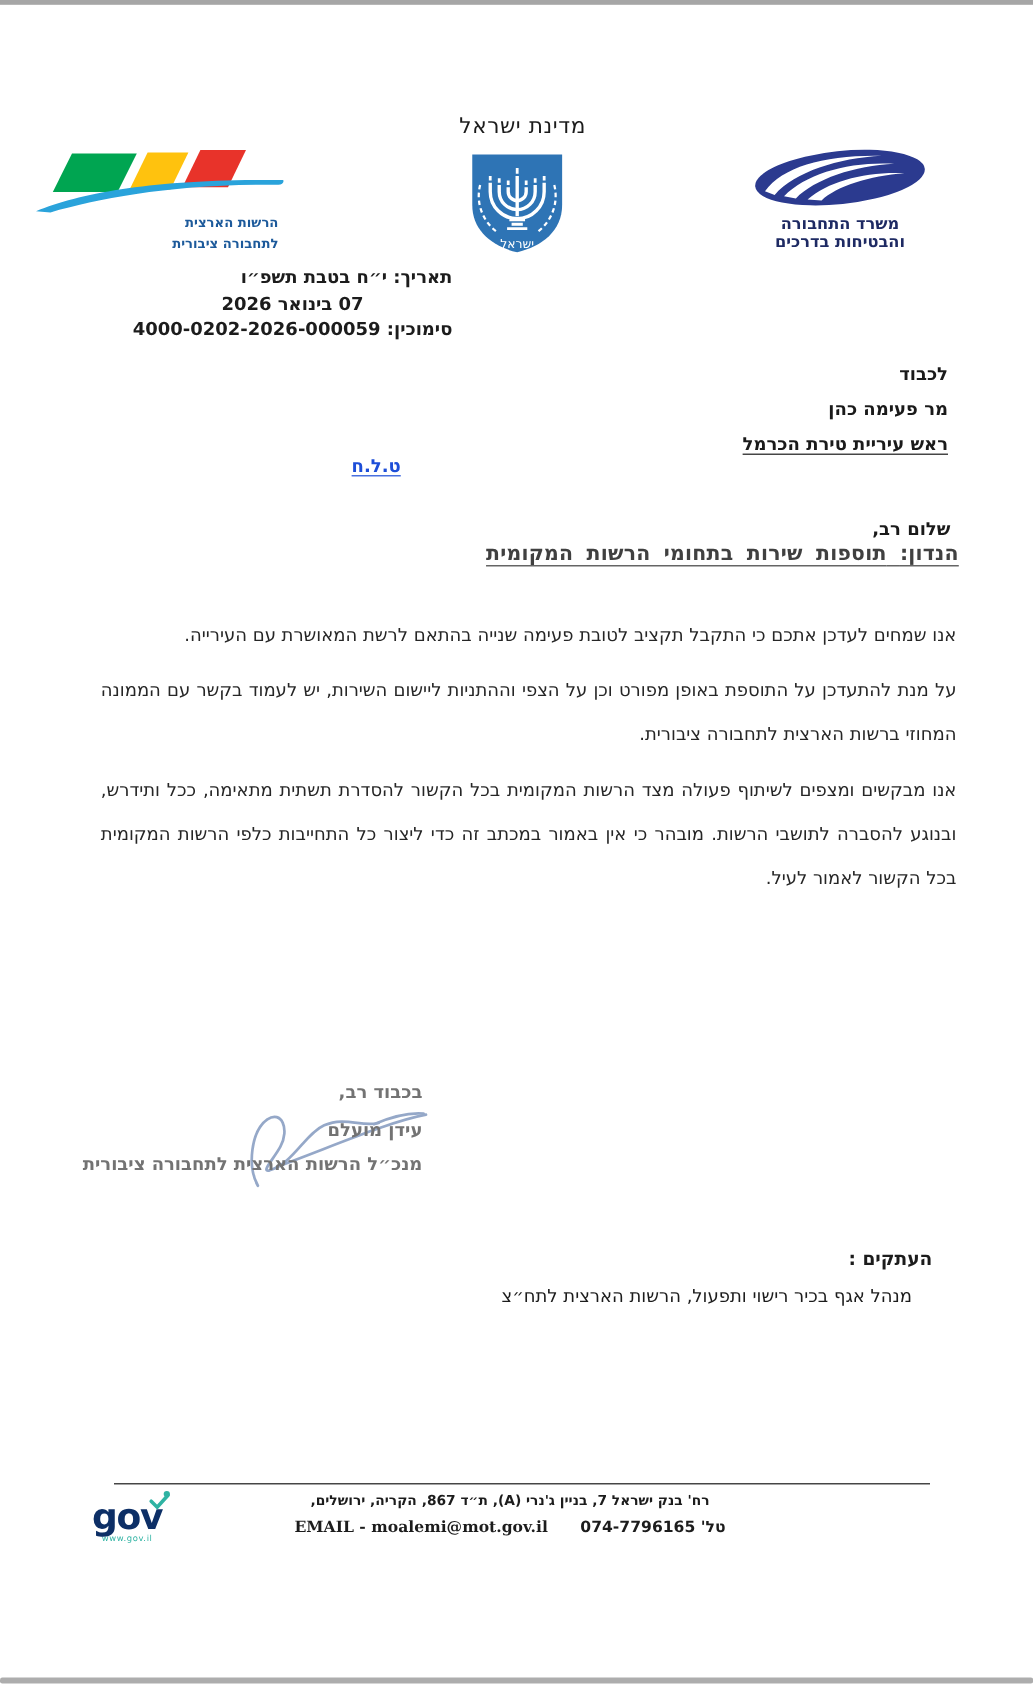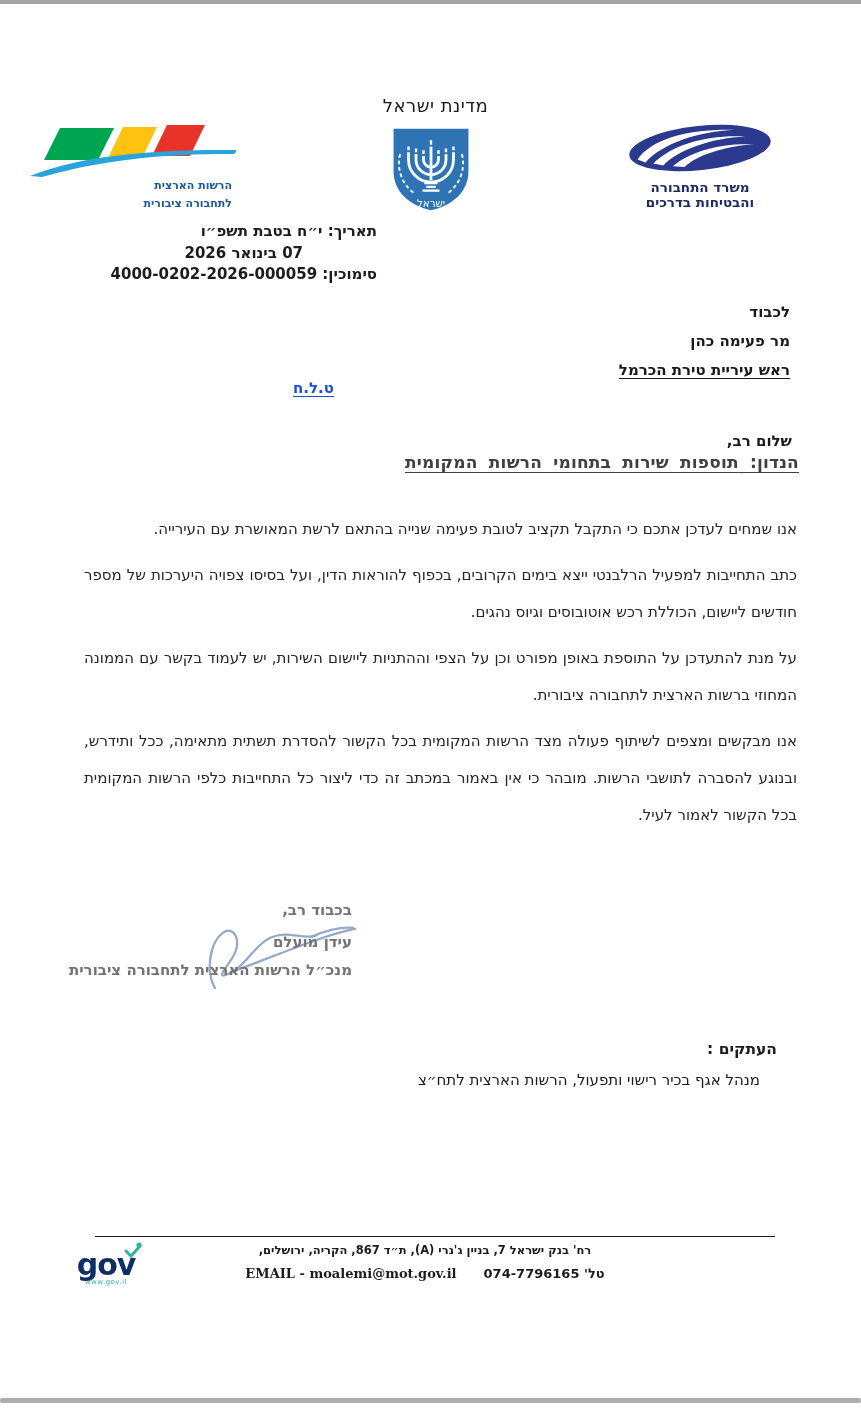--- a/index.html
+++ b/index.html
@@ -132,21 +132,20 @@
 
   <div class="greeting" dir="rtl">שלום רב,</div>
 
   <div class="subject" dir="rtl">
     <span>הנדון:</span>
     <span>תוספות שירות בתחומי הרשות המקומית</span>
   </div>
 
   <div class="body-text" dir="rtl">
     <p>אנו שמחים לעדכן אתכם כי התקבל תקציב לטובת פעימה שנייה בהתאם לרשת המאושרת עם העירייה.</p>
-    <p>כתב התחייבות למפעיל הרלבנטי ייצא בימים הקרובים, בכפוף להוראות הדין, ועל בסיסו צפויה היערכות של מספר חודשים ליישום, הכוללת רכש אוטובוסים וגיוס נהגים.</p>
     <p>על מנת להתעדכן על התוספת באופן מפורט וכן על הצפי וההתניות ליישום השירות, יש לעמוד בקשר עם הממונה המחוזי ברשות הארצית לתחבורה ציבורית.</p>
     <p>אנו מבקשים ומצפים לשיתוף פעולה מצד הרשות המקומית בכל הקשור להסדרת תשתית מתאימה, ככל ותידרש, ובנוגע להסברה לתושבי הרשות. מובהר כי אין באמור במכתב זה כדי ליצור כל התחייבות כלפי הרשות המקומית בכל הקשור לאמור לעיל.</p>
   </div>
 
   <svg class="signature-ink" viewBox="0 0 160 75">
     <g stroke="#90a4c6" stroke-width="2.3" fill="none" stroke-linecap="round" opacity="0.95">
       <path d="M12,68 C3,52 6,22 20,12 C32,4 39,20 31,35 C25,46 14,57 22,55 C42,49 52,24 68,17 C86,9 100,19 114,15"></path>
       <path d="M28,52 C72,36 122,14 154,8"></path>
       <path d="M110,16 C124,10 140,6 152,7"></path>
     </g>

